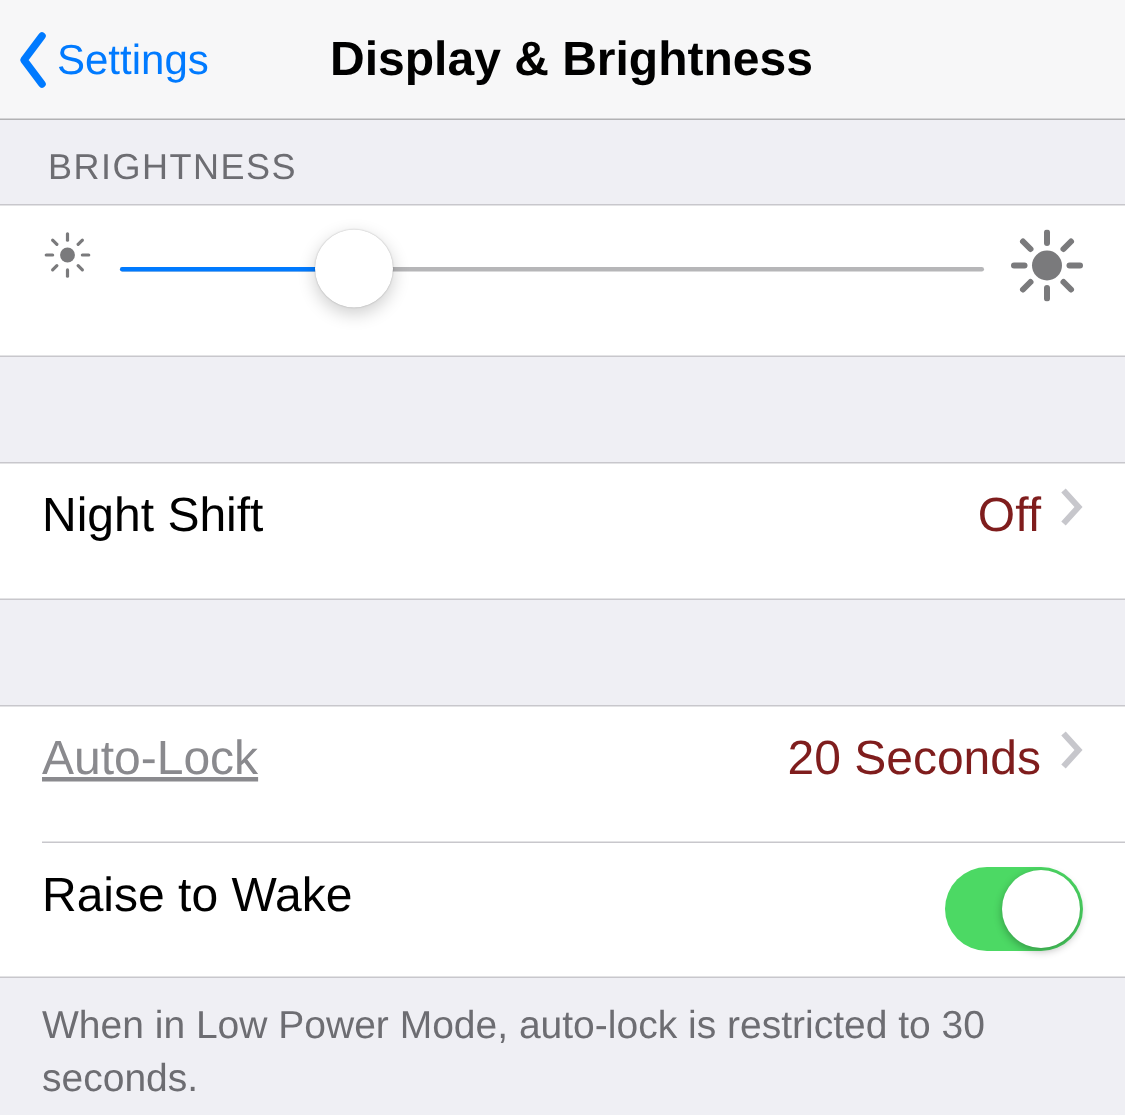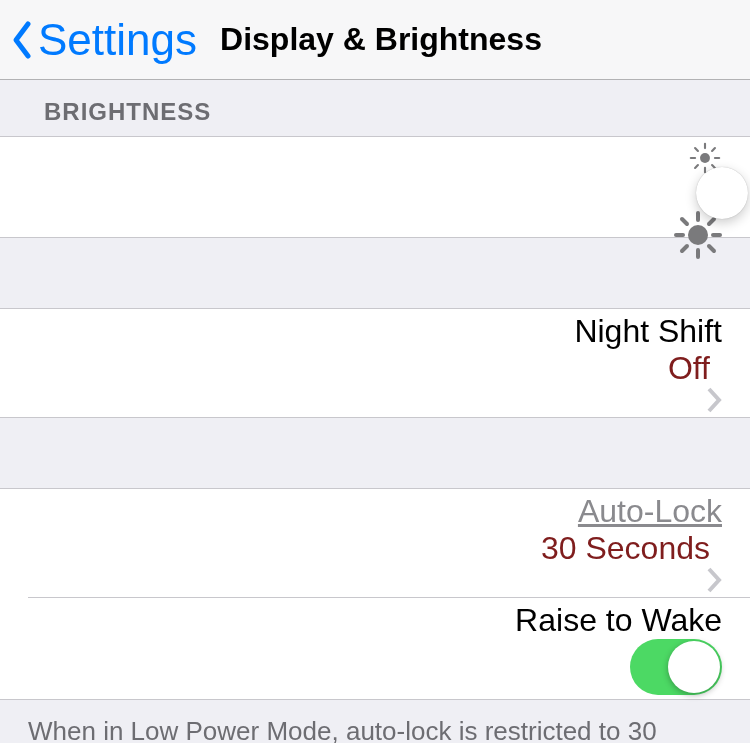--- a/index.html
+++ b/index.html
@@ -23,61 +23,59 @@
       border-bottom: 1px solid #b2b2b4;
       position: relative;
       display: flex;
       align-items: center;
     }
     .nav-back {
       display: flex;
       align-items: center;
       padding-left: 10px;
       color: #007aff;
-      font-size: 44px;
+      font-size: 28px;
       cursor: pointer;
     }
     .nav-back svg {
       width: 24px;
       height: 40px;
       margin-right: 4px;
     }
     .nav-title {
       position: absolute;
       left: 12px;
       right: 0;
       text-align: center;
       font-size: 32px;
       font-weight: 600;
       color: #000;
       pointer-events: none;
     }
 
     
     .section-header {
-      padding: 18px 28px 10px 44px;
+      padding: 18px 28px 10px 32px;
       font-size: 24px;
       color: #6d6d72;
       letter-spacing: 1px;
-      font-weight: bold;
     }
 
     
     .group {
       background: #fff;
       border-top: 1px solid #c8c7cc;
       border-bottom: 1px solid #c8c7cc;
     }
     .cell {
       min-height: 90px;
-      padding: 4px 28px;
-      display: flex;
-      align-items: flex-end;
+      padding: 16px 28px;
+      display: flex;
+      align-items: flex-start;
       box-sizing: border-box;
-      flex-direction: column;
     }
     .cell + .cell {
       border-top: 1px solid #c8c7cc;
       margin-left: 28px;
       padding-left: 0;
     }
     .cell-label {
       font-size: 32px;
       color: #000;
       flex: 0 0 auto;
@@ -257,21 +255,21 @@
     </span>
   </div>
 </div>
 
 <div class="gap"></div>
 
 <div class="group">
   <div class="cell">
     <span class="cell-label disabled">Auto-Lock</span>
     <span class="spacer"></span>
-    <span class="cell-value">30 Seconds</span>
+    <span class="cell-value">20 Seconds</span>
     <span class="chevron">
       <svg viewBox="0 0 16 26">
           <path d="M3 2 L13 13 L3 24"></path>
         </svg>
     </span>
   </div>
   <div class="cell">
     <span class="cell-label">Raise to Wake</span>
     <span class="spacer"></span>
     <div class="switch on">

